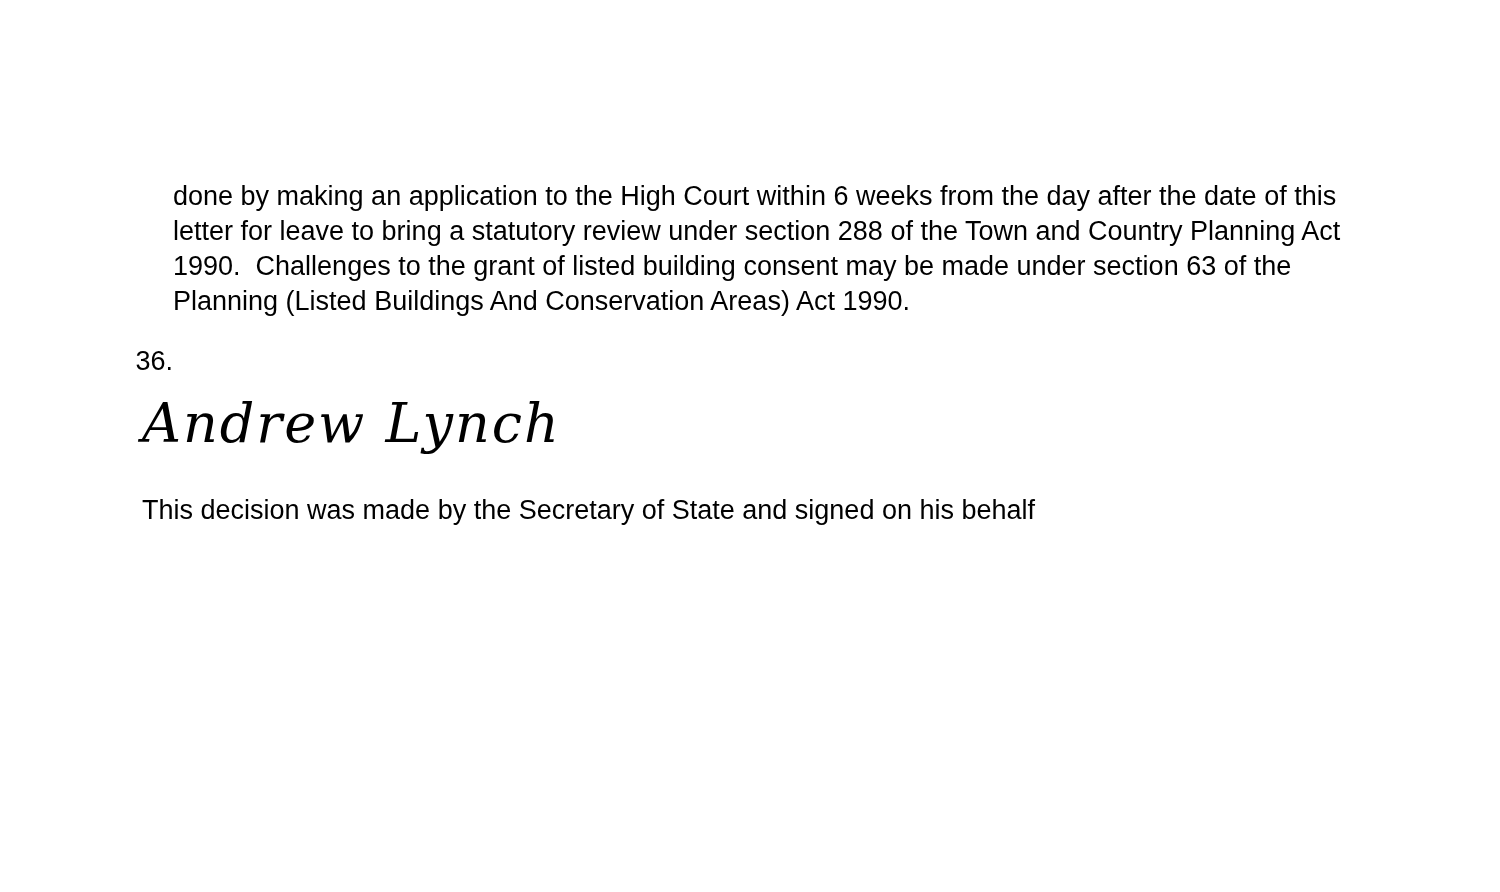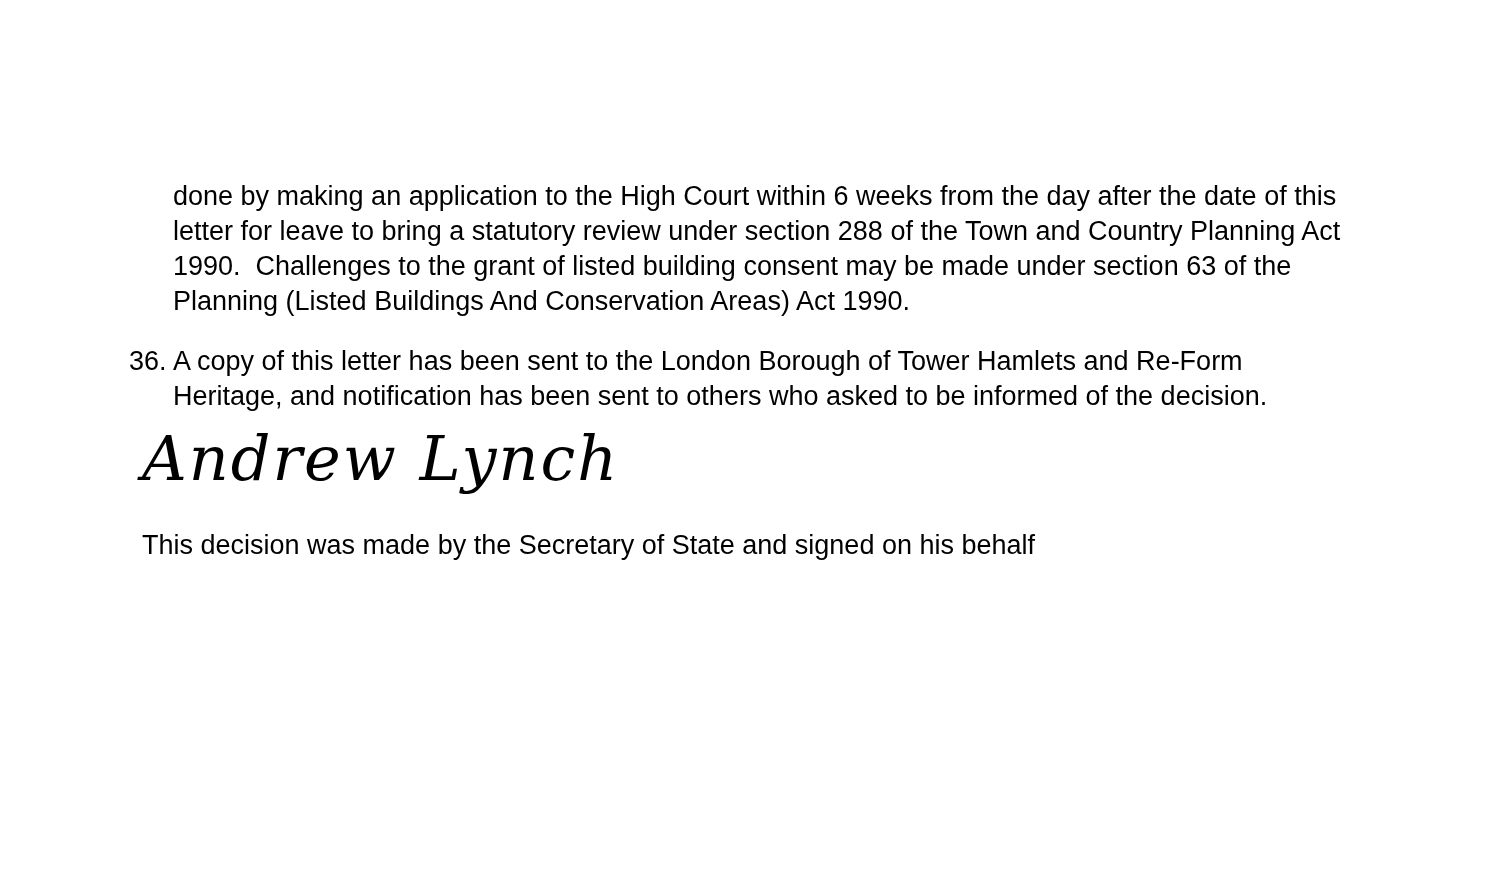--- a/index.html
+++ b/index.html
@@ -26,55 +26,55 @@
     padding-top: 179px;
   }
   .para-continuation {
     margin: 0 0 25px 173px;
     width: 1185px;
     white-space: pre-wrap;
   }
   .list-item {
     display: flex;
     margin: 0 1px 12px 129px;
+    text-align: right;
   }
   .list-number {
     flex: none;
     width: 44px;
   }
   .list-text {
     width: 1185px;
     white-space: pre-wrap;
   }
   .closing {
     margin: 0 0 29px 142px;
   }
   .signature {
     margin: 0 0 36px 142px;
     font-family: "DejaVu Serif", serif;
     font-style: italic;
-    font-size: 62px;
+    font-size: 54px;
     line-height: 66px;
     letter-spacing: 2px;
   }
   .statement {
     margin: 0 0 12px 142px;
   }
 </style>
 </head>
 <body>
 
 <div class="page">
   <div class="content">
 
     <p class="para-continuation">done by making an application to the High Court within 6 weeks from the day after the date of this letter for leave to bring a statutory review under section 288 of the Town and Country Planning Act 1990.  Challenges to the grant of listed building consent may be made under section 63 of the Planning (Listed Buildings And Conservation Areas) Act 1990.</p>
 
     <div class="list-item">
       <span class="list-number">36.</span>
-      <span class="list-text">A copy of this letter has been sent to the London Borough of Tower Hamlets and Re-Form Heritage, and notification has been sent to others who asked to be informed of the decision.</span>
     </div>
 
 
     <p class="signature">Andrew Lynch</p>
 
     <p class="statement">This decision was made by the Secretary of State and signed on his behalf</p>
 
   </div>
 </div>
 

